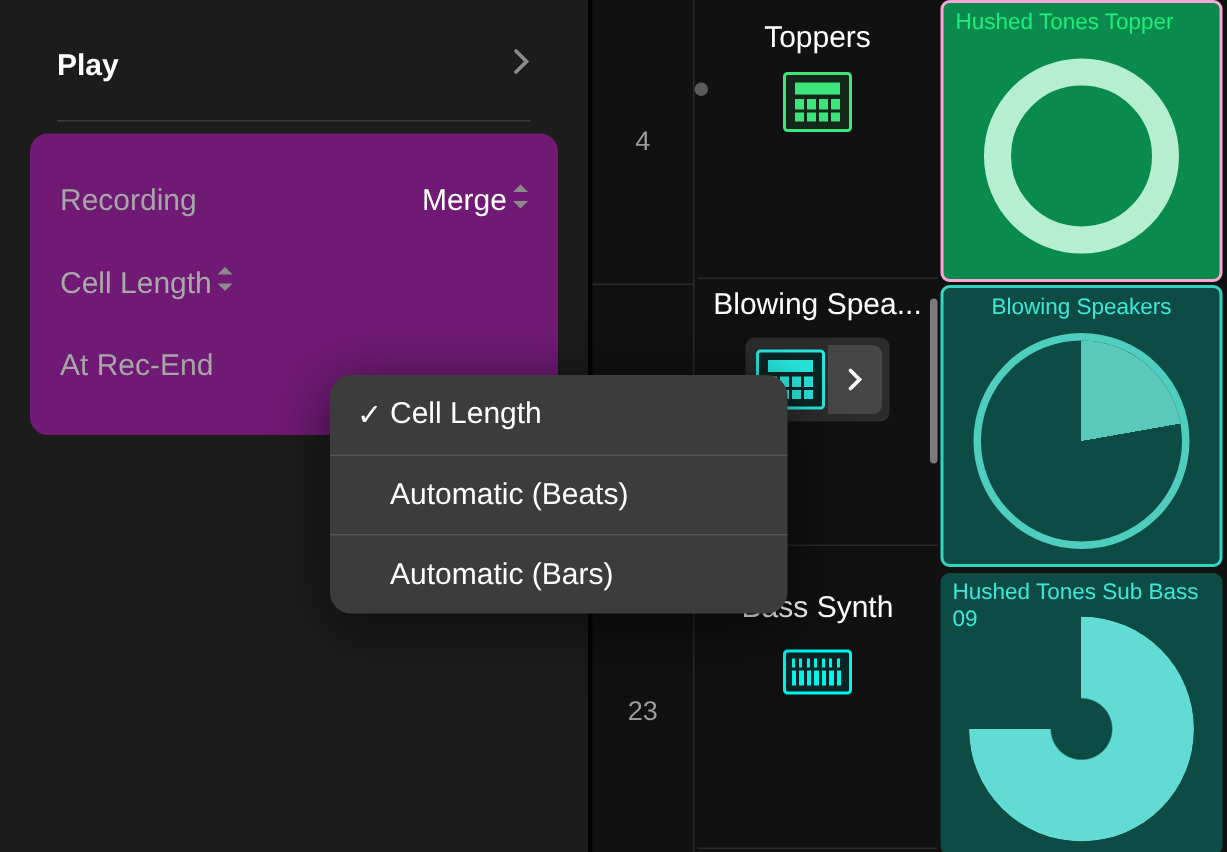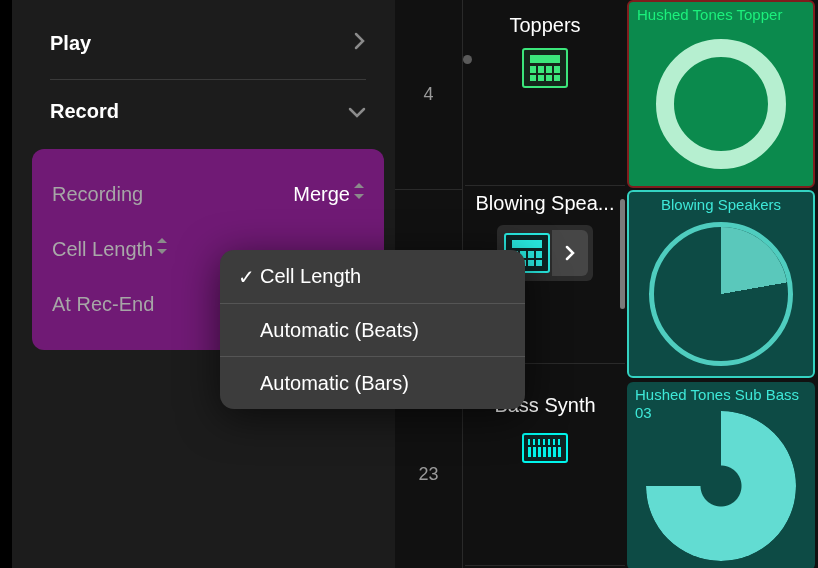--- a/index.html
+++ b/index.html
@@ -7,21 +7,21 @@
     width: 818px; height: 568px;
     background: #000;
     font-family: -apple-system, "Helvetica Neue", Arial, sans-serif;
     font-size: 20px;
     color: #fff;
     overflow: hidden;
     position: relative;
   }
   .left-panel {
     position: absolute;
-    left: 12px; top: 0;
+    left: 0; top: 0;
     width: 392px; height: 568px;
     background: #1c1c1c;
     padding: 20px 0 0 0;
   }
   .panel-item {
     display: flex;
     align-items: center;
     justify-content: space-between;
     padding: 10px 30px;
     margin: 0 10px;
@@ -229,21 +229,21 @@
   .clip {
     position:absolute;
     left:0; right:3px;
     height:188px;
     border-radius:6px;
     padding:4px 8px;
     font-size:15px;
     color:#fff;
     overflow:hidden;
   }
-  .clip.c1 { top:0; background:#0b8a4d; border:2px solid #7f1d1d;}
+  .clip.c1 { top:0; background:#0b8a4d; border:2px solid #f9a8d4;}
   .clip.c2 { top:190px; background:#0d4b45; border:2px solid #34d3c2;padding-left:32px;}
   .clip.c3 { top:382px; background:#0d4b45; border:0;}
 
   .clip .clip-label {
     font-size:15px;
     line-height: 18px;
   }
   .clip.c1 .clip-label { color:#1cf07c; }
   .clip.c2 .clip-label { color:#3ee8d8; }
   .clip.c3 .clip-label { color:#3ee8d8; }
@@ -311,28 +311,20 @@
     <span>Play</span>
     <span class="arrow">
       <svg width="12" height="18" viewBox="0 0 12 18">
           <path d="M2 2 L9 9 L2 16" stroke="#8b8b8b" stroke-width="2.5" fill="none" stroke-linecap="round"></path>
         </svg>
     </span>
   </div>
 
   <div class="panel-divider"></div>
 
-  <div class="panel-item header">
-    <span>Record</span>
-    <span class="arrow">
-      <svg width="18" height="12" viewBox="0 0 18 12">
-          <path d="M2 3 L9 10 L16 3" stroke="#8b8b8b" stroke-width="2.5" fill="none" stroke-linecap="round"></path>
-        </svg>
-    </span>
-  </div>
 
   <div class="record-group">
     <div class="record-row">
       <span class="label">Recording</span>
       <span class="value">
         <span>Merge</span>
         <span class="stepper-icon"></span>
       </span>
     </div>
     <div class="record-row">
@@ -420,21 +412,21 @@
     </div>
     <div class="clip c2">
       <div class="clip-label">Blowing Speakers</div>
       <div class="wave">
         <div class="pie-wave">
             <div class="pie-slice"></div>
           </div>
       </div>
     </div>
     <div class="clip c3">
-      <div class="clip-label">Hushed Tones Sub Bass 03</div>
+      <div class="clip-label">Hushed Tones Sub Bass 09</div>
       <div class="wave">
         <div class="burst-wave"></div>
       </div>
     </div>
 
     <div class="bottom-tray">
       
       
     </div>
   </div>

